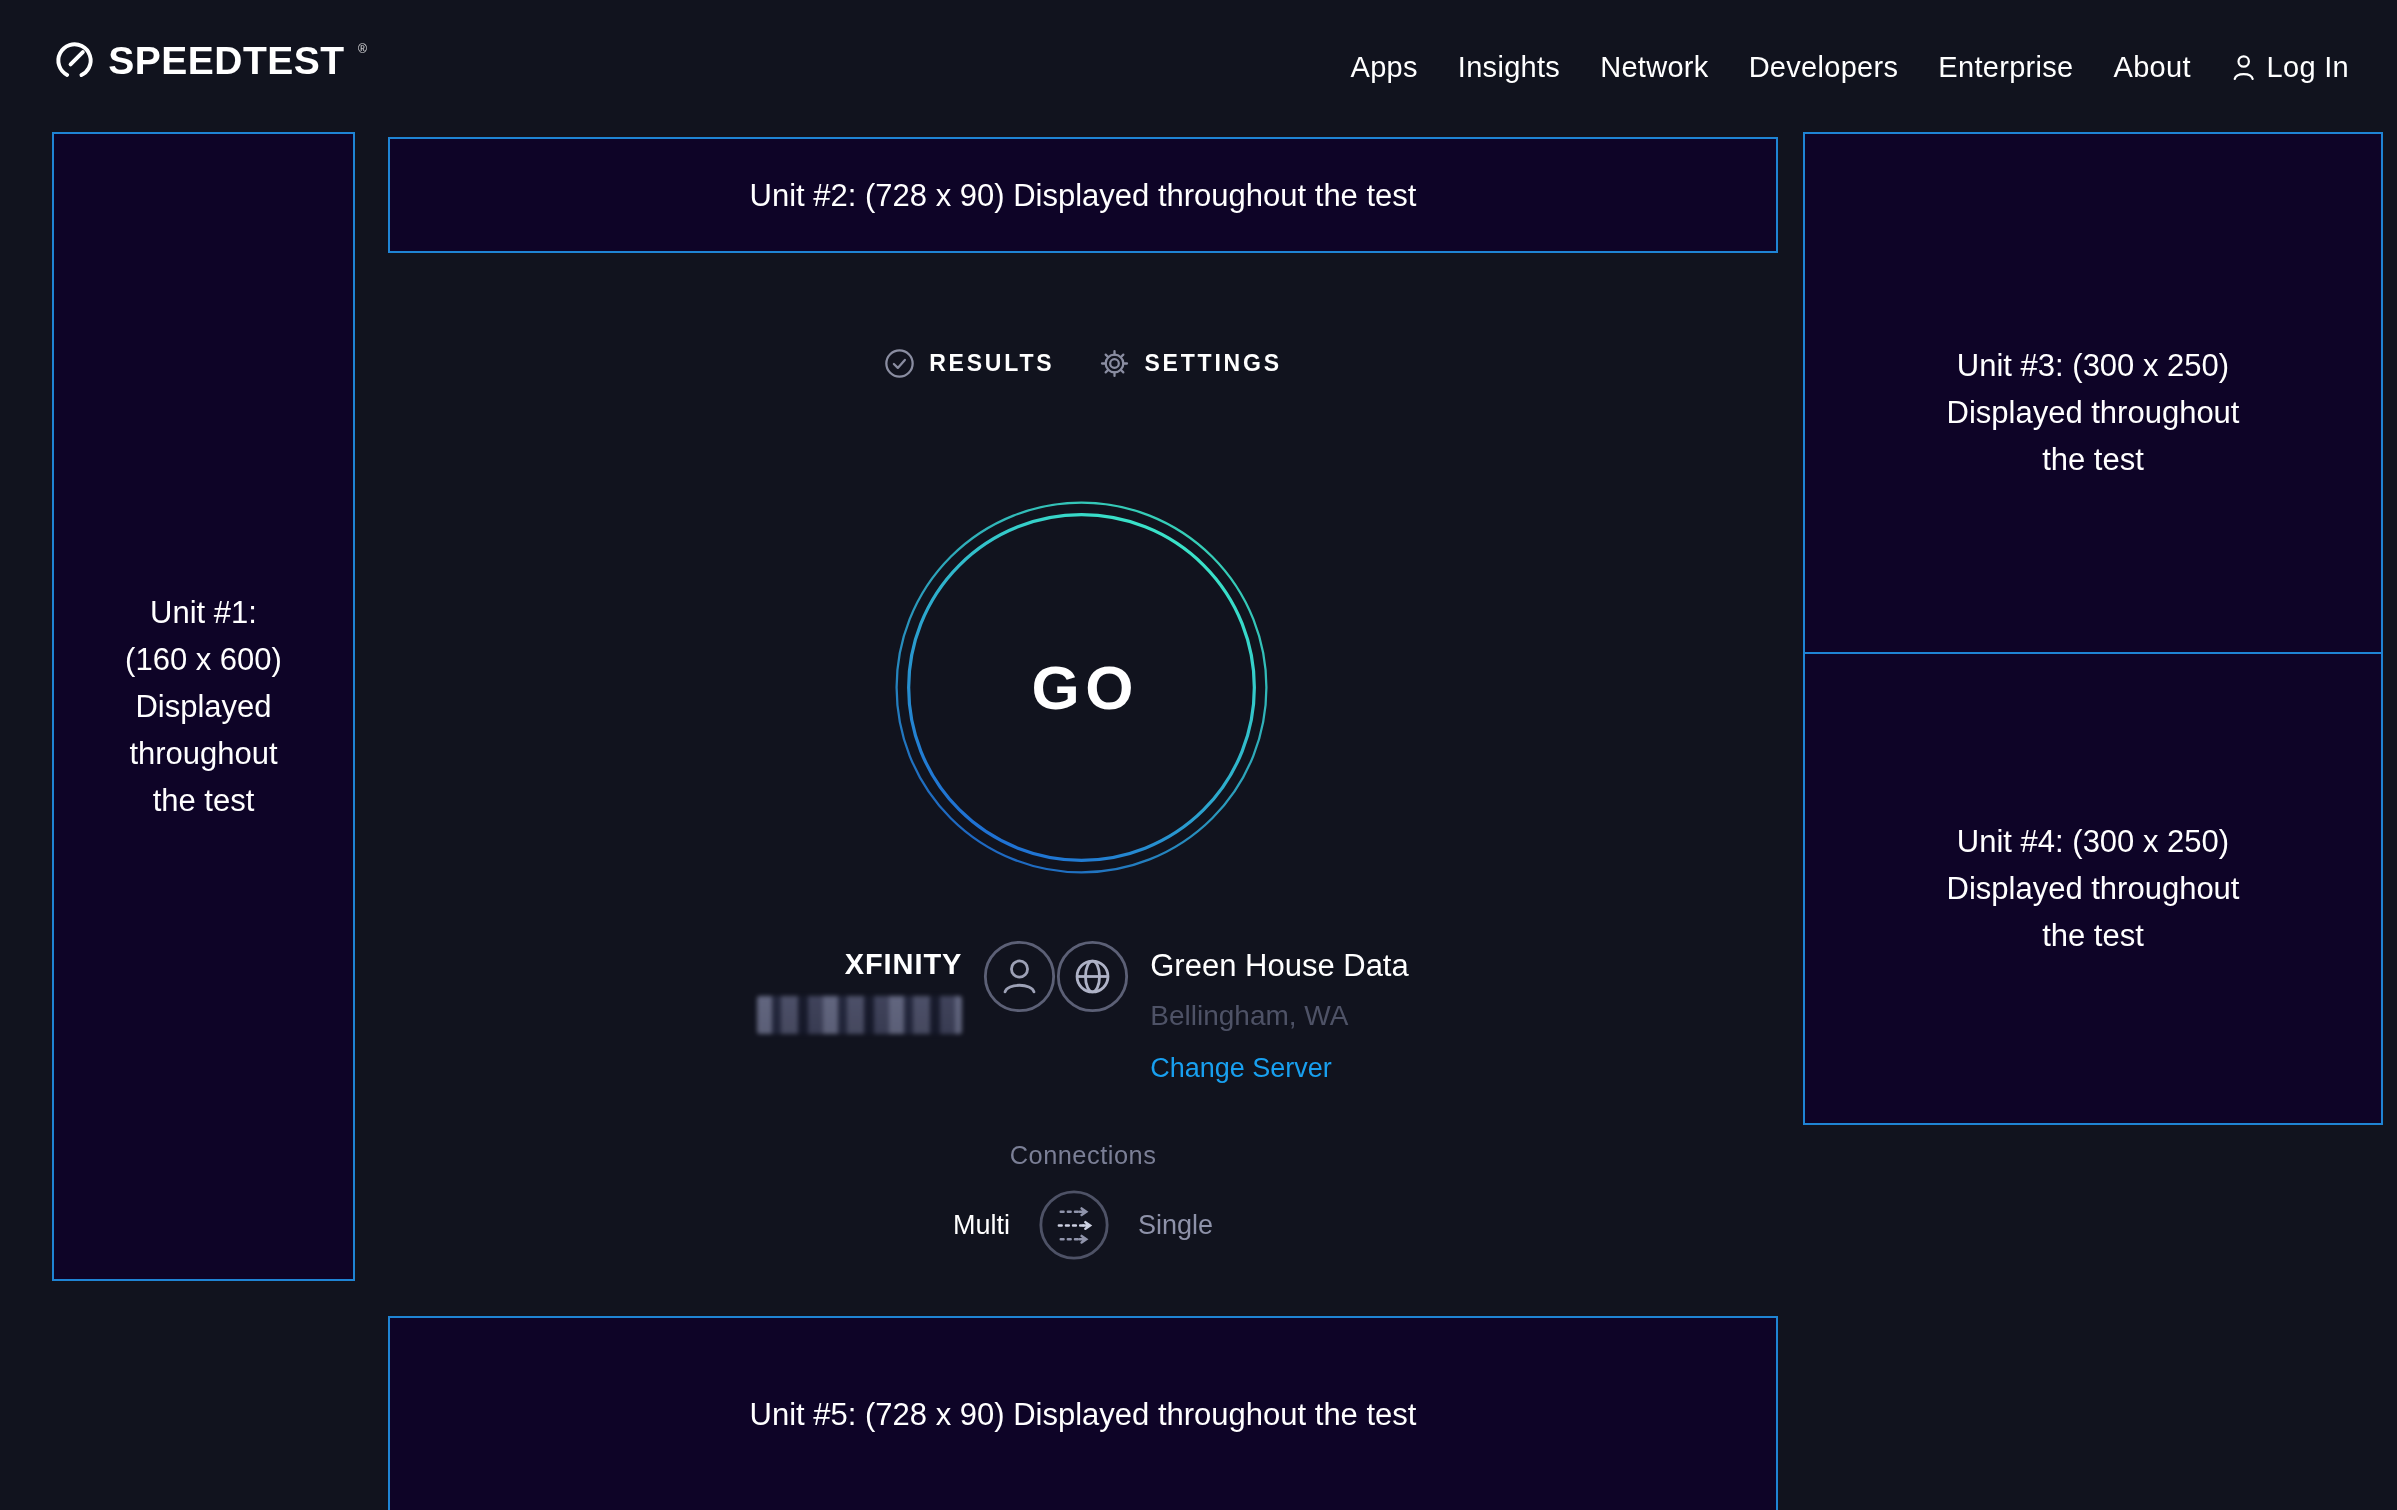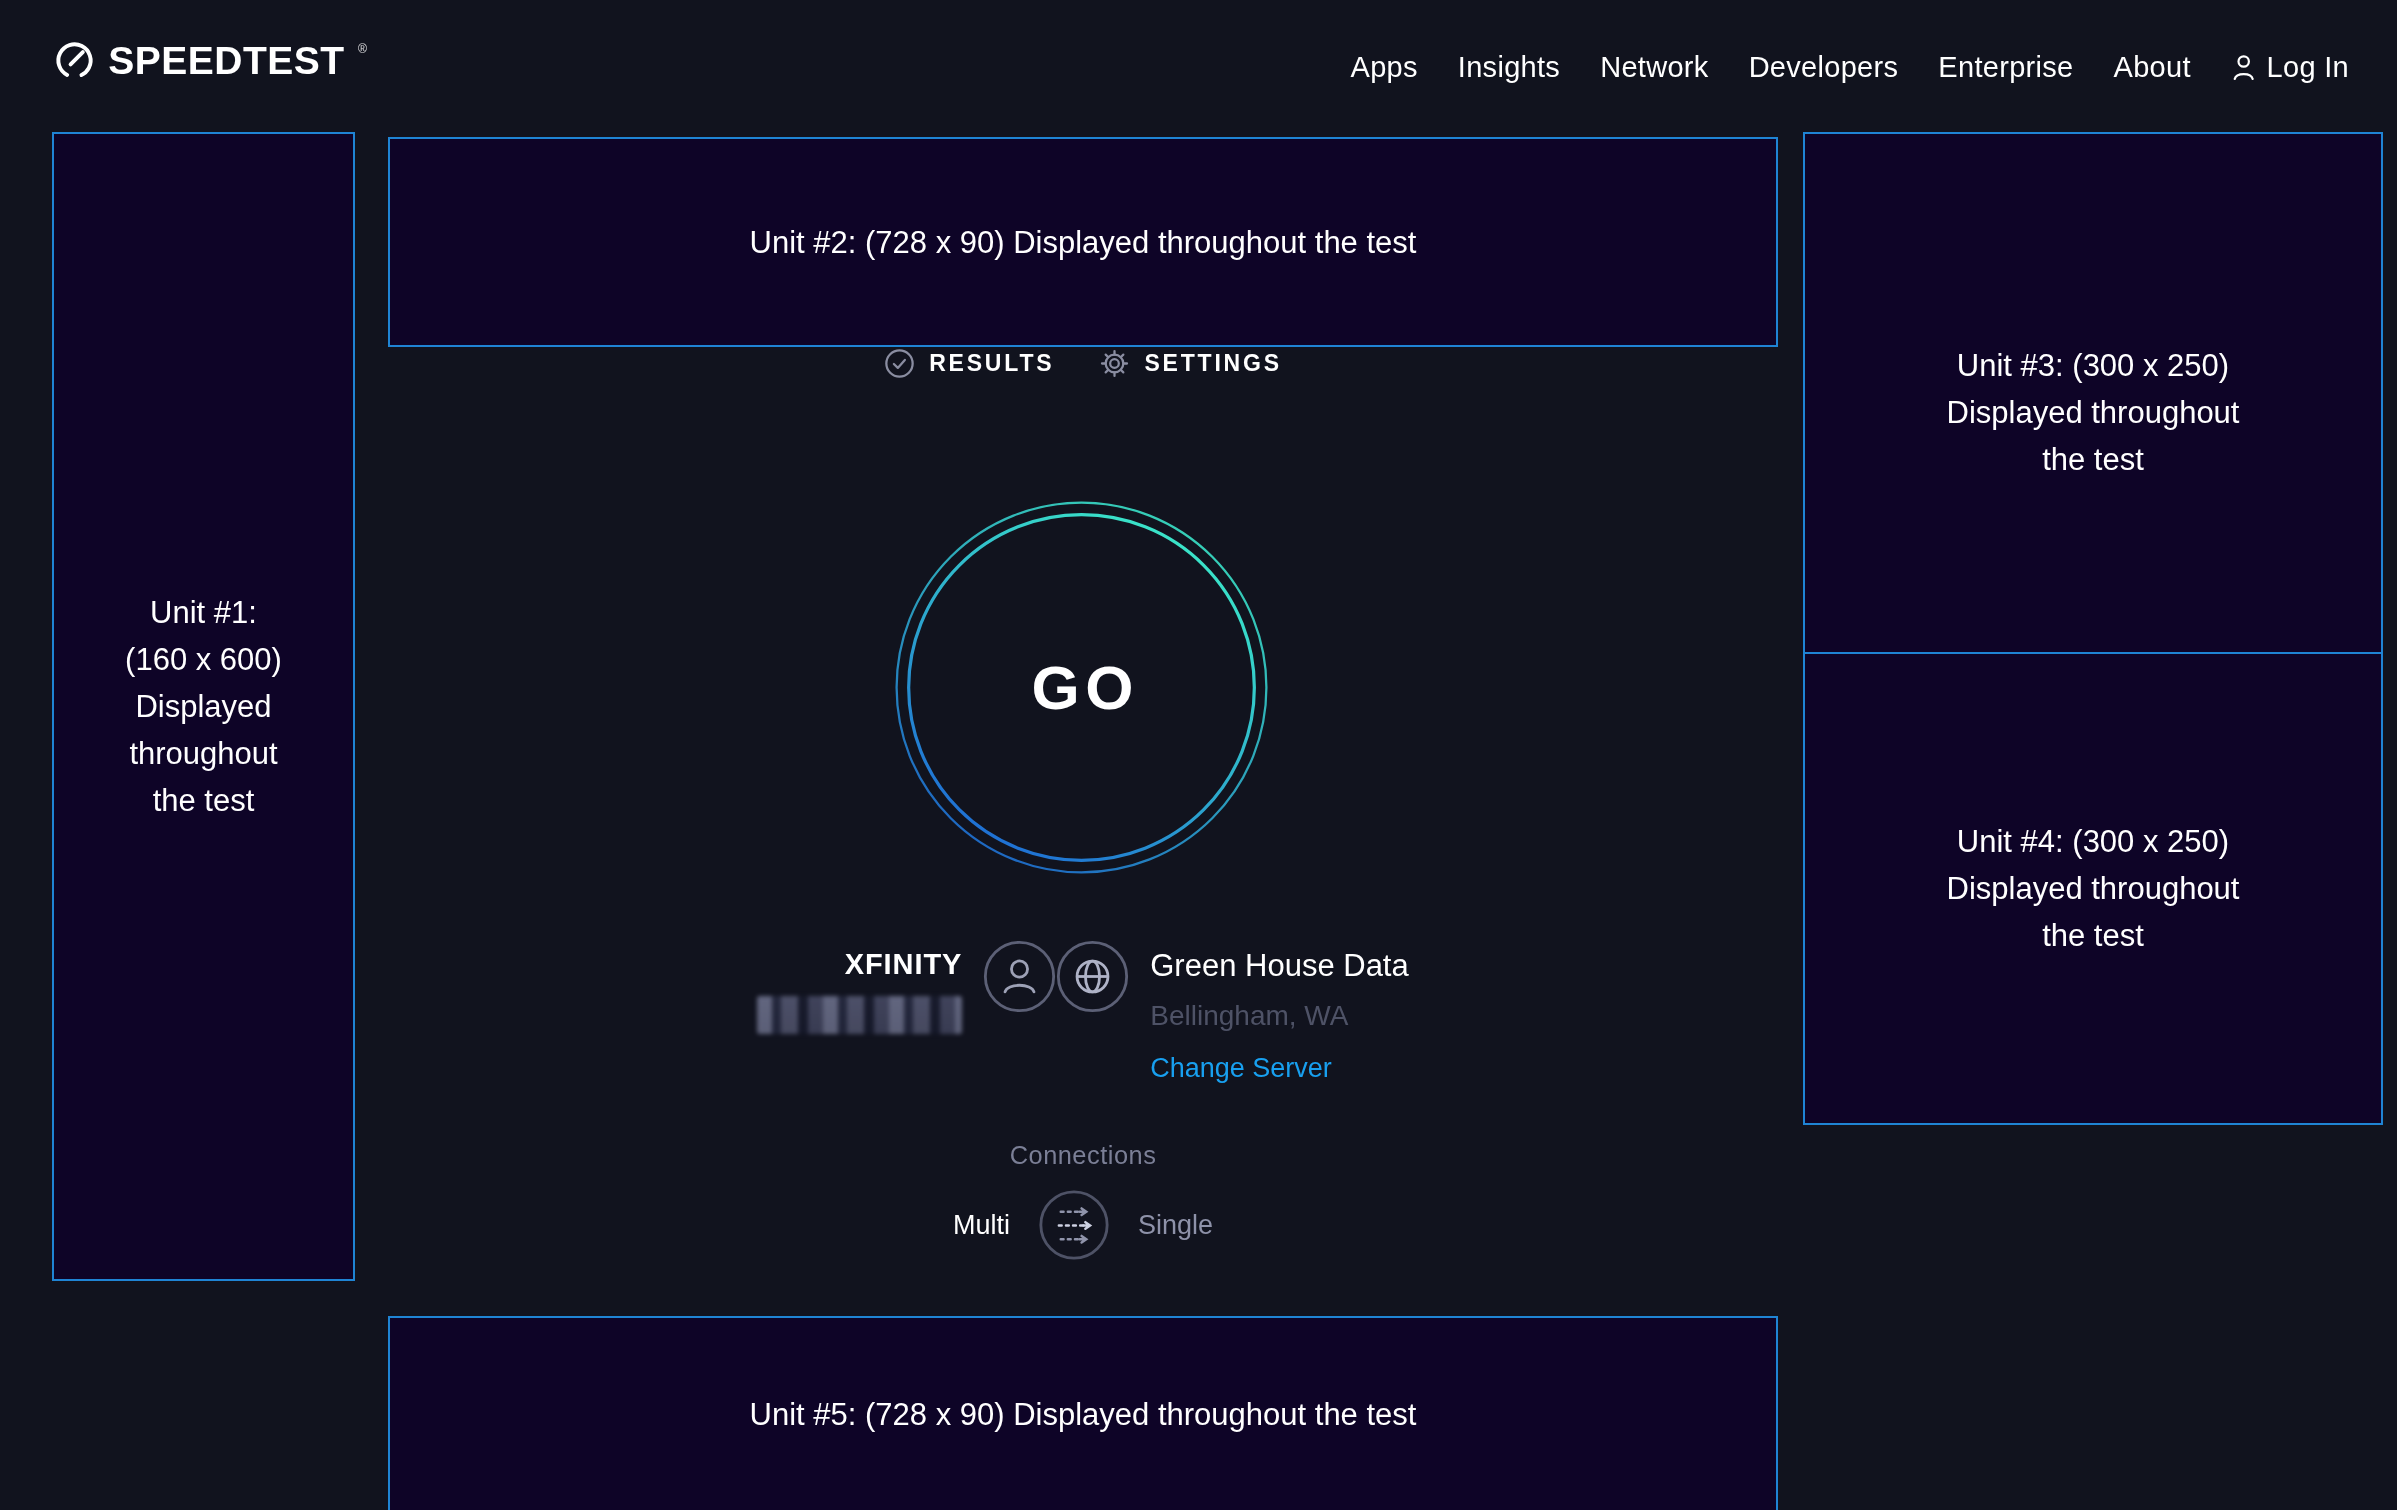--- a/index.html
+++ b/index.html
@@ -20,21 +20,21 @@
          font-size:29px; letter-spacing:0.3px; }
   .nav-item { cursor:pointer; white-space:nowrap; }
   .login { display:flex; align-items:center; gap:10.4px; cursor:pointer; }
   .login svg { width:25.4px; height:29px; }
 
   
   .ad { position:absolute; border:2.8px solid #1f84d4; background:#0e0427;
         display:flex; flex-direction:column; align-items:center; justify-content:center;
         text-align:center; font-size:31px; line-height:47px; color:#fff; cursor:pointer; }
   #unit1 { left:52px;   top:132px;  width:303px;  height:1149px; }
-  #unit2 { left:388px;  top:137px;  width:1390px; height:210px; }
+  #unit2 { left:388px;  top:137px;  width:1390px; height:116px; }
   #unit3 { left:1803px; top:132px;  width:580px;  height:561px; }
   #unit4 { left:1803px; top:652px;  width:580px;  height:473px; }
   #unit5 { left:388px;  top:1316px; width:1390px; height:196px; }
 
   
   .tabs { position:absolute; left:388px; top:348px; width:1390px;
           display:flex; justify-content:center; align-items:center; gap:45px; }
   .tab { display:flex; align-items:center; gap:14px; font-size:23px; font-weight:700;
          letter-spacing:2.8px; cursor:pointer; }
   .tab svg { width:31px; height:31px; }

